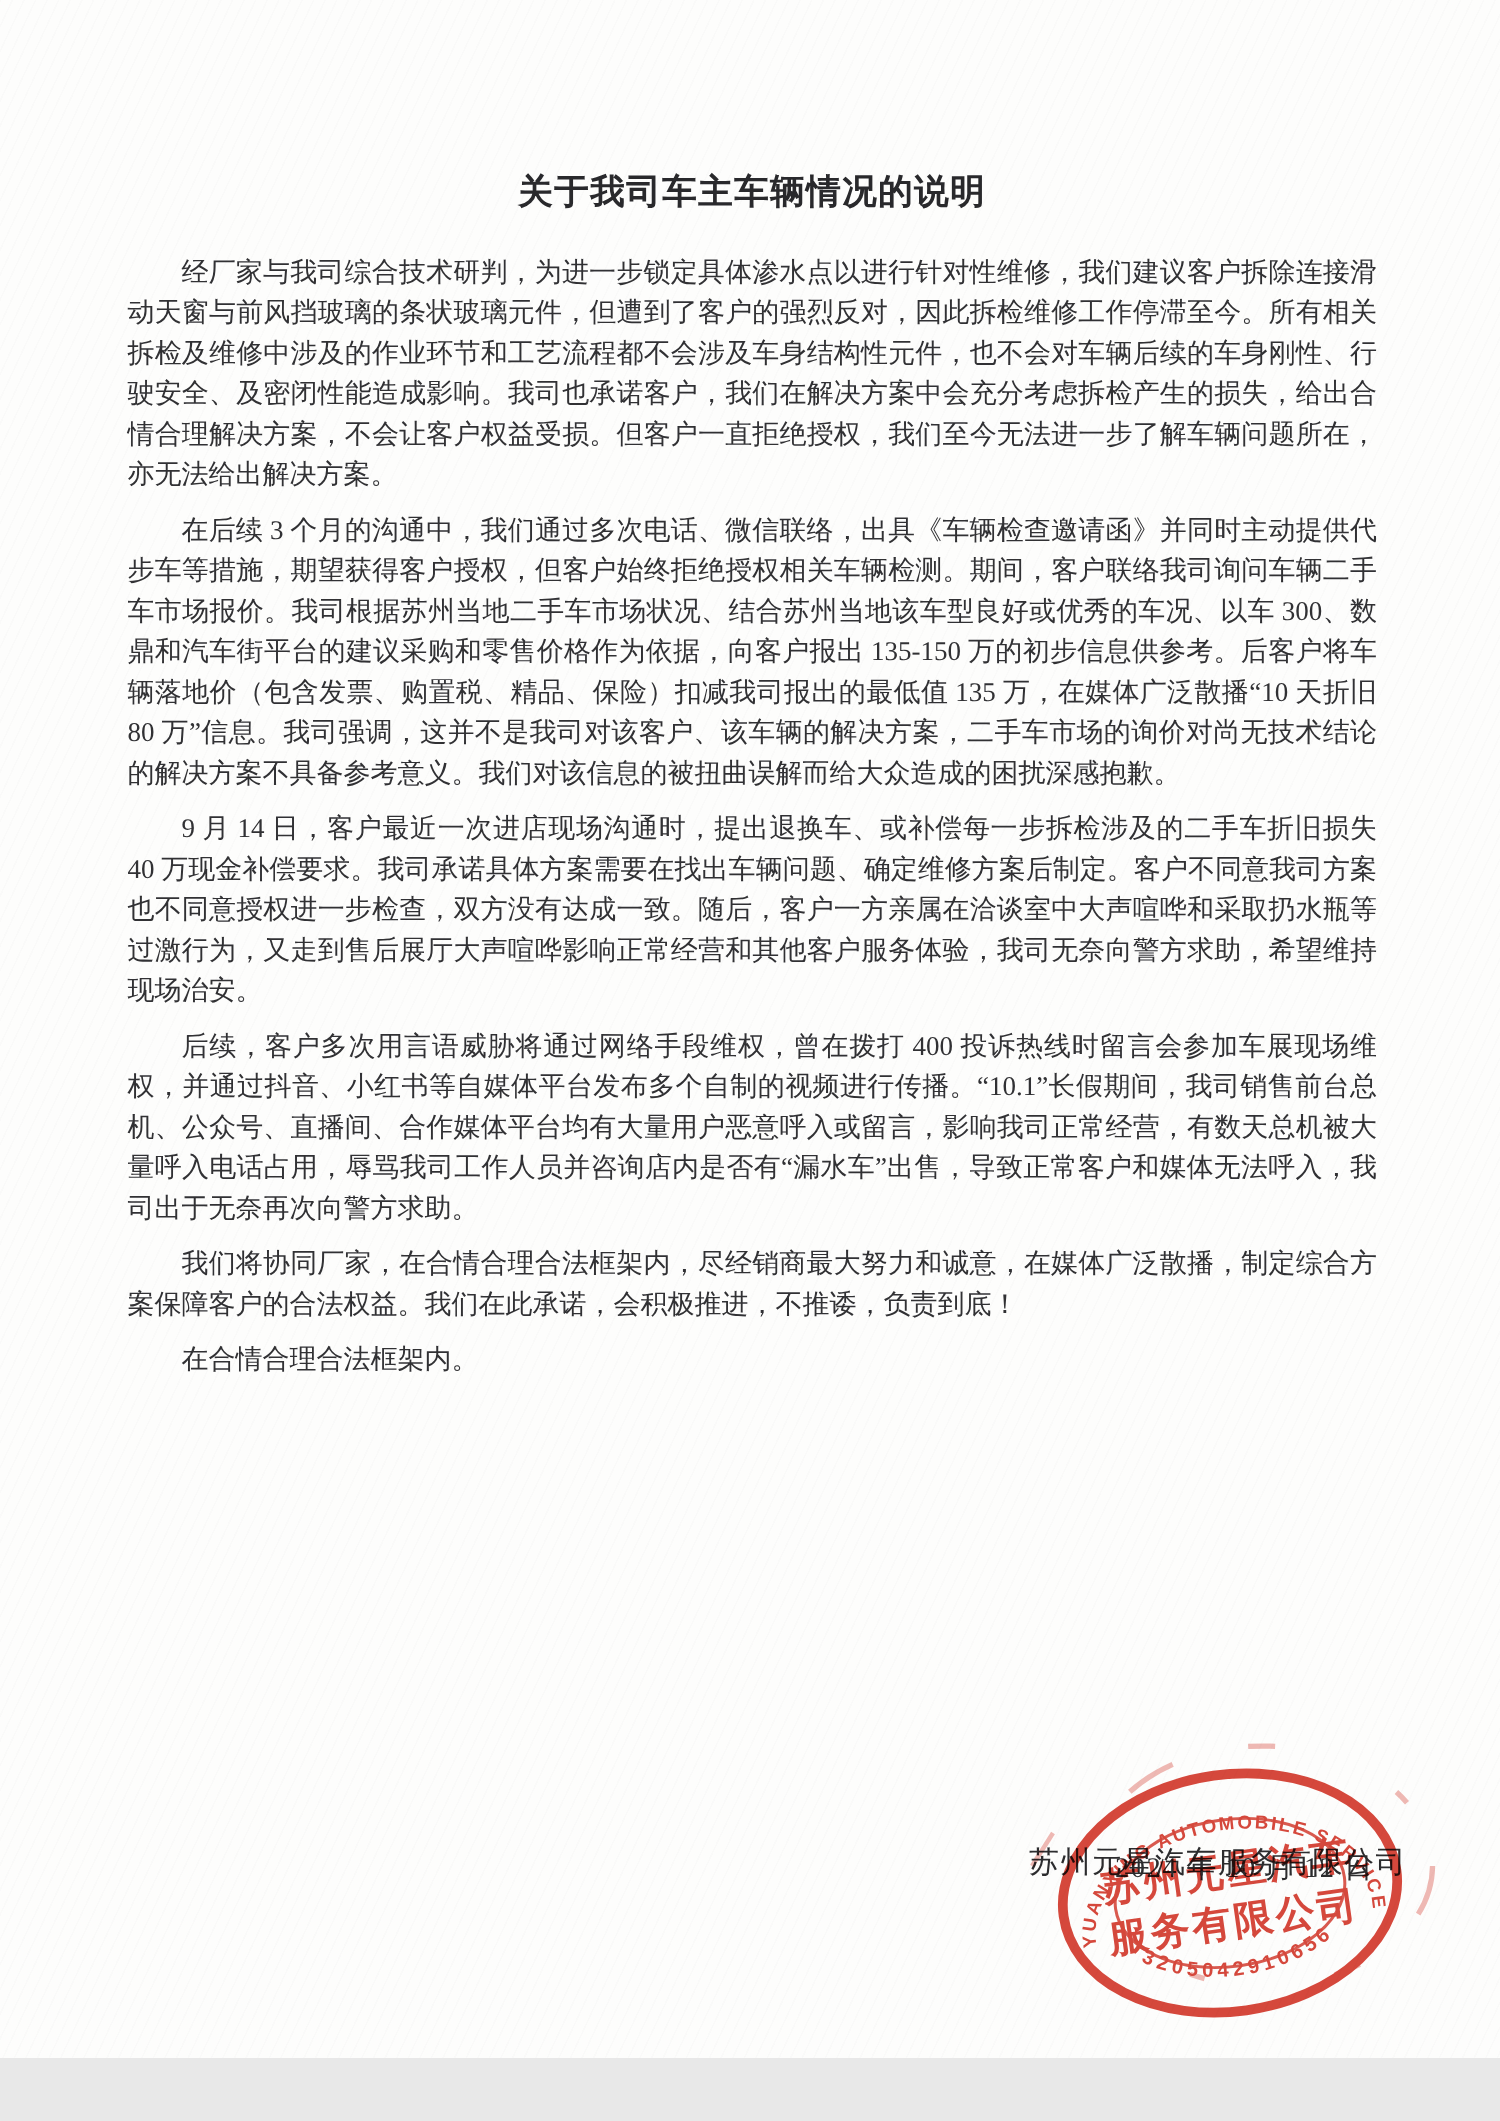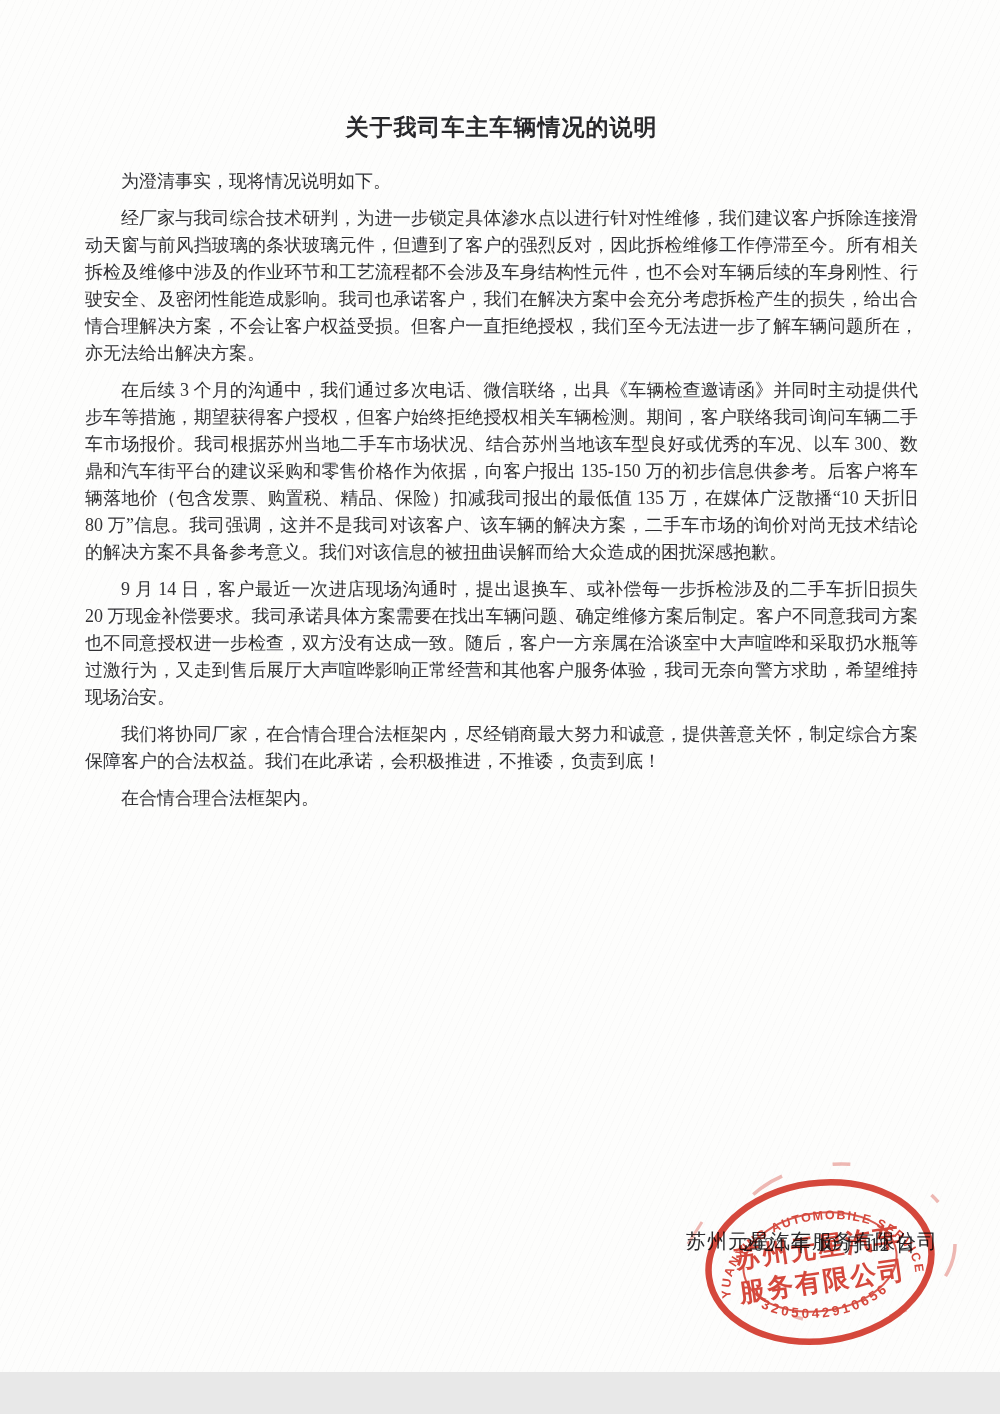--- a/index.html
+++ b/index.html
@@ -94,25 +94,25 @@
 </style>
 </head>
 <body>
 
 <div class="page">
 
   <div class="content">
     <h1 class="doc-title">关于我司车主车辆情况的说明</h1>
 
     <div class="doc-body">
-      <p>为澄清事实，现将情况说明如下。</p>
       <p>经厂家与我司综合技术研判，为进一步锁定具体渗水点以进行针对性维修，我们建议客户拆除连接滑动天窗与前风挡玻璃的条状玻璃元件，但遭到了客户的强烈反对，因此拆检维修工作停滞至今。所有相关拆检及维修中涉及的作业环节和工艺流程都不会涉及车身结构性元件，也不会对车辆后续的车身刚性、行驶安全、及密闭性能造成影响。我司也承诺客户，我们在解决方案中会充分考虑拆检产生的损失，给出合情合理解决方案，不会让客户权益受损。但客户一直拒绝授权，我们至今无法进一步了解车辆问题所在，亦无法给出解决方案。</p>
       <p>在后续 3 个月的沟通中，我们通过多次电话、微信联络，出具《车辆检查邀请函》并同时主动提供代步车等措施，期望获得客户授权，但客户始终拒绝授权相关车辆检测。期间，客户联络我司询问车辆二手车市场报价。我司根据苏州当地二手车市场状况、结合苏州当地该车型良好或优秀的车况、以车 300、数鼎和汽车街平台的建议采购和零售价格作为依据，向客户报出 135-150 万的初步信息供参考。后客户将车辆落地价（包含发票、购置税、精品、保险）扣减我司报出的最低值 135 万，在媒体广泛散播“10 天折旧 80 万”信息。我司强调，这并不是我司对该客户、该车辆的解决方案，二手车市场的询价对尚无技术结论的解决方案不具备参考意义。我们对该信息的被扭曲误解而给大众造成的困扰深感抱歉。</p>
-      <p>9 月 14 日，客户最近一次进店现场沟通时，提出退换车、或补偿每一步拆检涉及的二手车折旧损失 20 万现金补偿要求。我司承诺具体方案需要在找出车辆问题、确定维修方案后制定。客户不同意我司方案也不同意授权进一步检查，双方没有达成一致。随后，客户一方亲属在洽谈室中大声喧哗和采取扔水瓶等过激行为，又走到售后展厅大声喧哗影响正常经营和其他客户服务体验，我司无奈向警方求助，希望维持现场治安。</p>
-      <p>我们将协同厂家，在合情合理合法框架内，尽经销商最大努力和诚意，提供善意关怀，制定综合方案保障客户的合法权益。我们在此承诺，会积极推进，不推诿，负责到底！</p>
+      <p>9 月 14 日，客户最近一次进店现场沟通时，提出退换车、或补偿每一步拆检涉及的二手车折旧损失 40 万现金补偿要求。我司承诺具体方案需要在找出车辆问题、确定维修方案后制定。客户不同意我司方案也不同意授权进一步检查，双方没有达成一致。随后，客户一方亲属在洽谈室中大声喧哗和采取扔水瓶等过激行为，又走到售后展厅大声喧哗影响正常经营和其他客户服务体验，我司无奈向警方求助，希望维持现场治安。</p>
+      <p>后续，客户多次用言语威胁将通过网络手段维权，曾在拨打 400 投诉热线时留言会参加车展现场维权，并通过抖音、小红书等自媒体平台发布多个自制的视频进行传播。“10.1”长假期间，我司销售前台总机、公众号、直播间、合作媒体平台均有大量用户恶意呼入或留言，影响我司正常经营，有数天总机被大量呼入电话占用，辱骂我司工作人员并咨询店内是否有“漏水车”出售，导致正常客户和媒体无法呼入，我司出于无奈再次向警方求助。</p>
+      <p>我们将协同厂家，在合情合理合法框架内，尽经销商最大努力和诚意，在媒体广泛散播，制定综合方案保障客户的合法权益。我们在此承诺，会积极推进，不推诿，负责到底！</p>
       <p>在合情合理合法框架内。</p>
     </div>
   </div>
 
   <div class="signature-company">苏州元星汽车服务有限公司</div>
 
   <div class="signature-date">2024 年 10 月 12 日</div>
 
   <div class="stamp-wrap">
     <svg width="336" height="246" viewBox="0 0 336 246">

